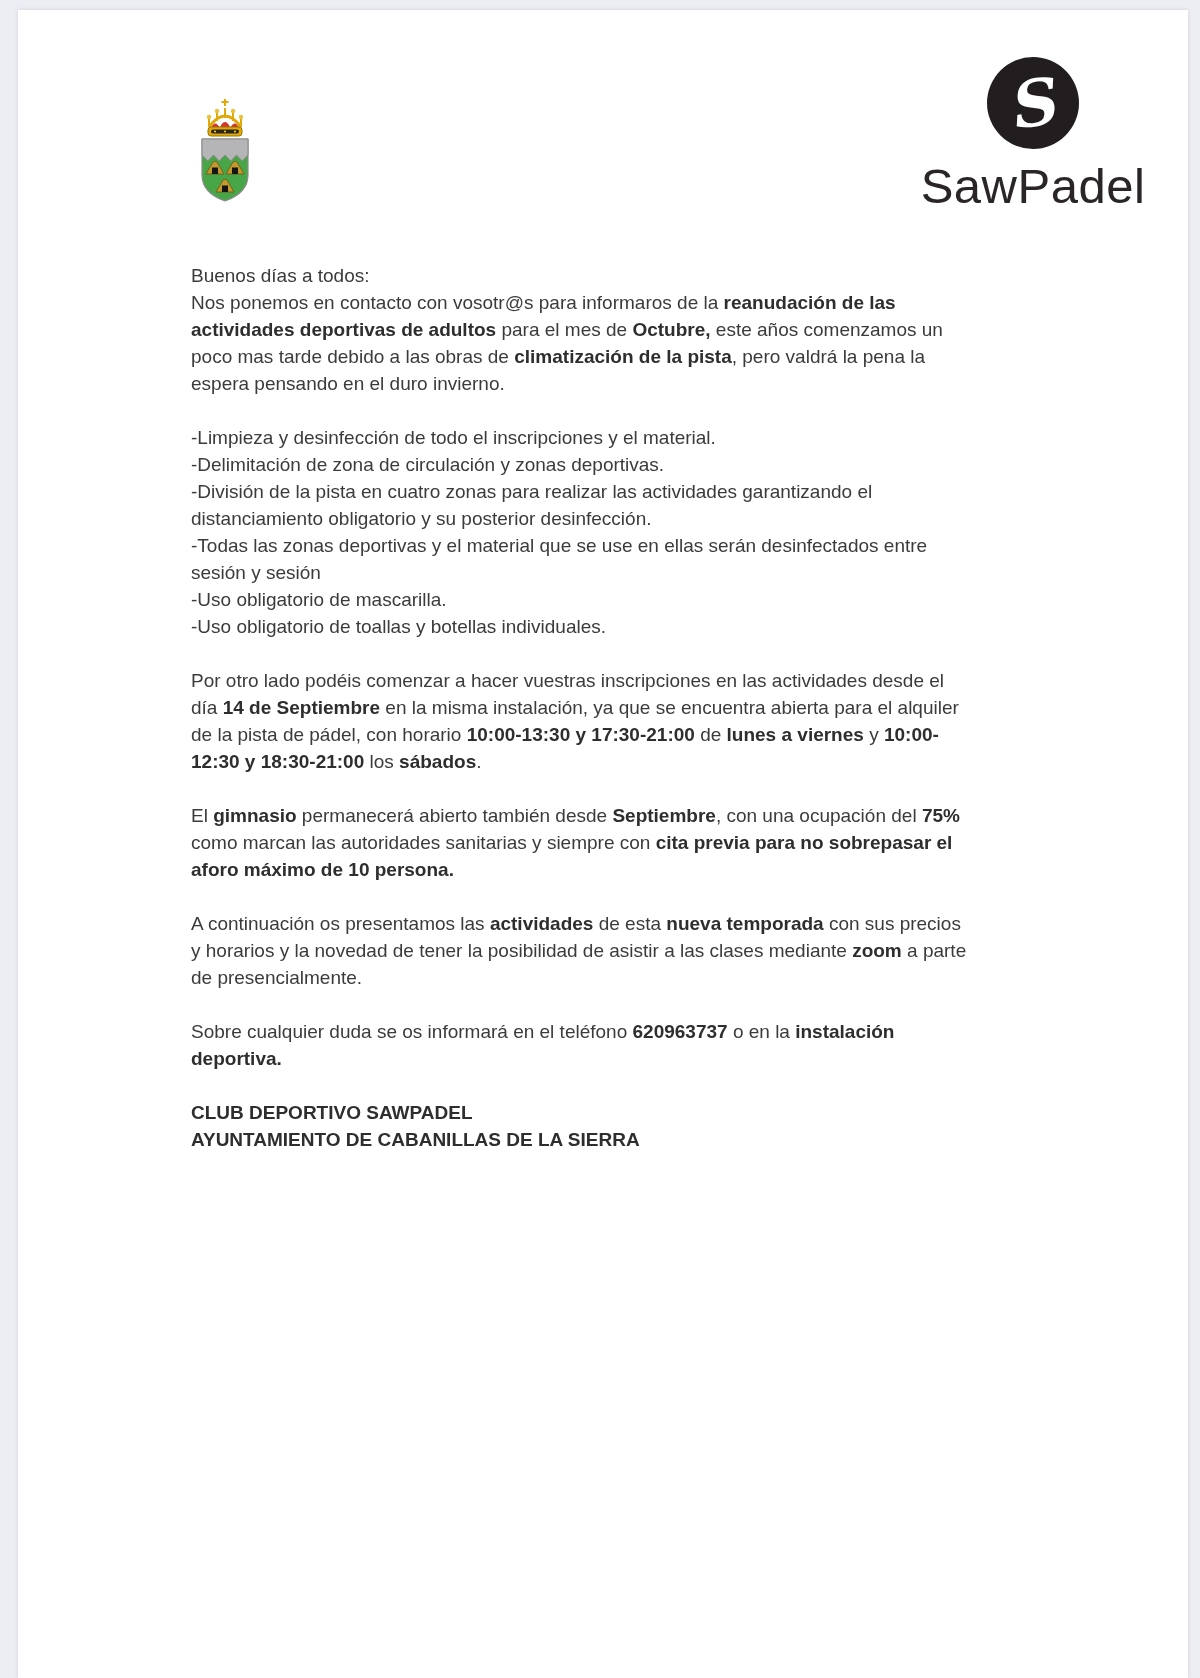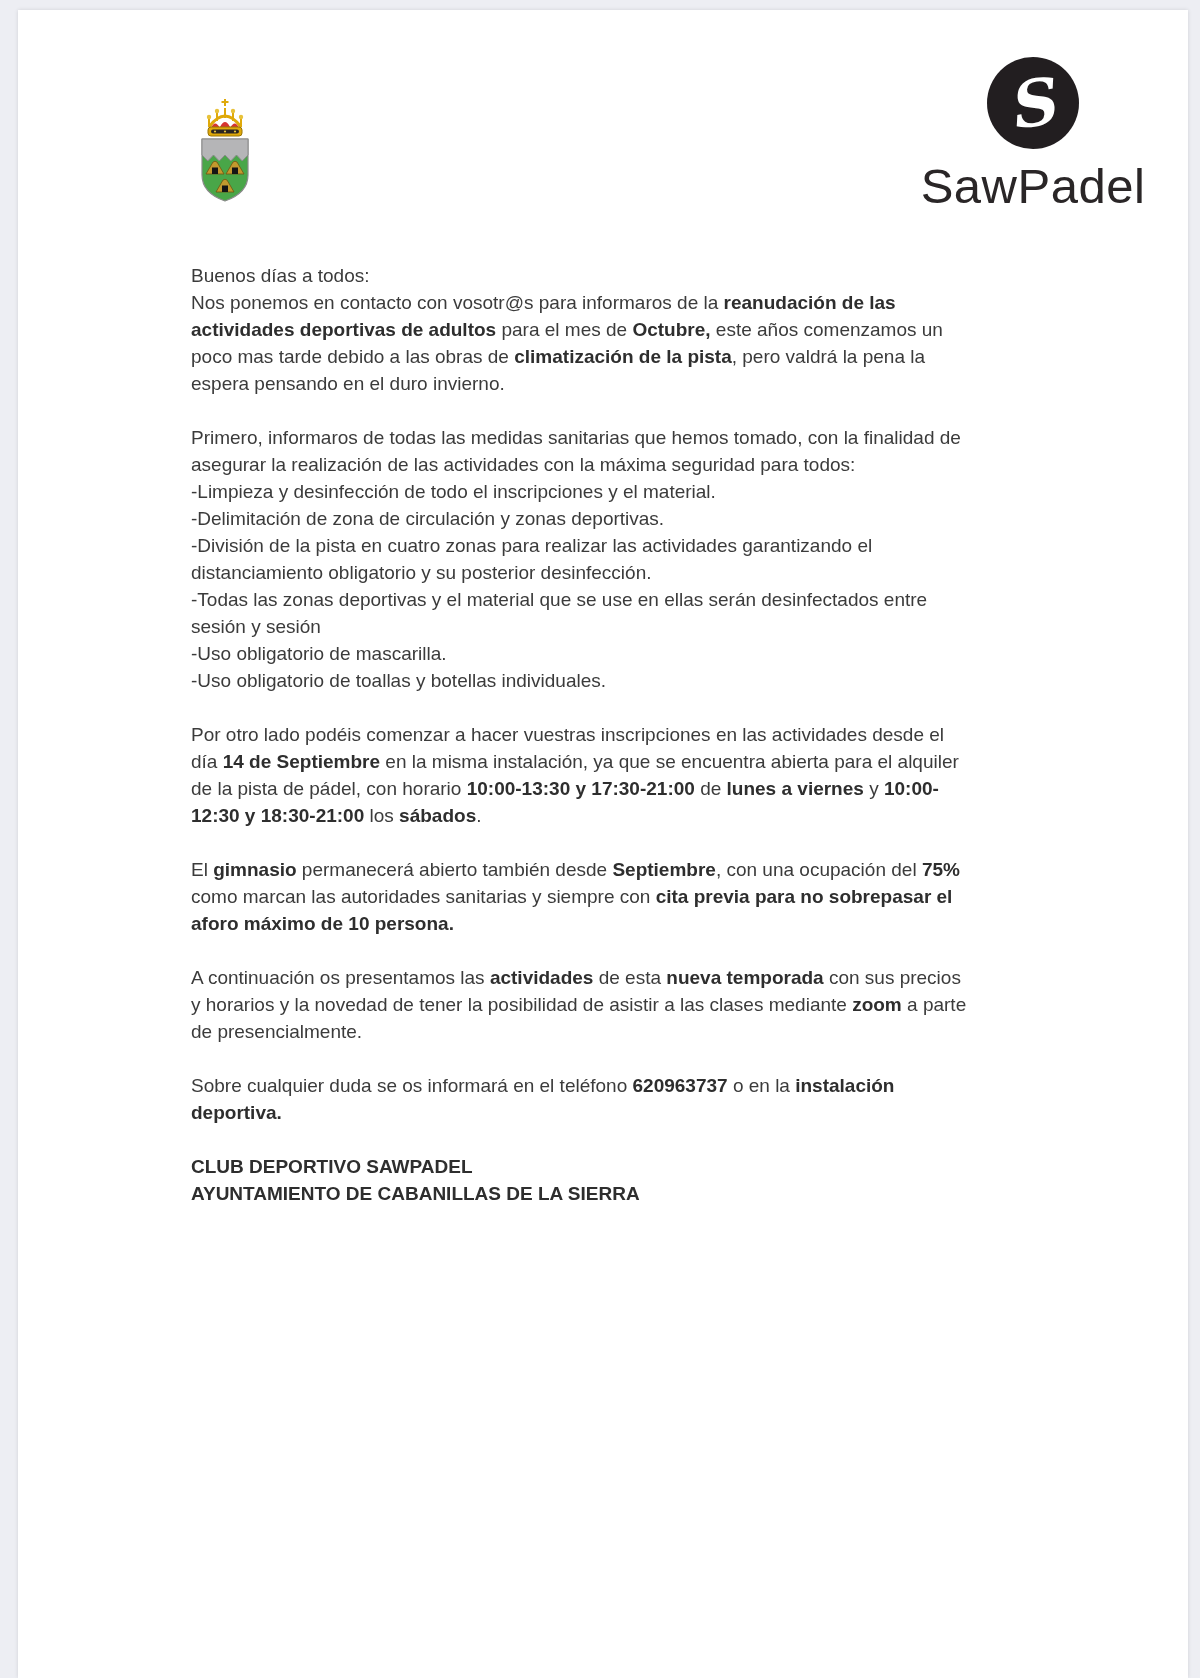--- a/index.html
+++ b/index.html
@@ -100,21 +100,20 @@
     </svg>
     <div class="brand-name">SawPadel</div>
   </div>
 
   <div class="doc-body">
       <div class="block">
         <p><span>Buenos días a todos:</span></p>
         <p><span>Nos ponemos en contacto con vosotr@s para informaros de la </span><span class="b">reanudación de las actividades deportivas de adultos</span><span> para el mes de </span><span class="b">Octubre,</span><span> este años comenzamos un poco mas tarde debido a las obras de </span><span class="b">climatización de la pista</span><span>, pero valdrá la pena la espera pensando en el duro invierno.</span></p>
       </div>
       <div class="block">
-        <p><span>Primero, informaros de todas las medidas sanitarias que hemos tomado, con la finalidad de asegurar la realización de las actividades con la máxima seguridad para todos:</span></p>
         <p><span>-Limpieza y desinfección de todo el inscripciones y el material.</span></p>
         <p><span>-Delimitación de zona de circulación y zonas deportivas.</span></p>
         <p><span>-División de la pista en cuatro zonas para realizar las actividades garantizando el distanciamiento obligatorio y su posterior desinfección.</span></p>
         <p><span>-Todas las zonas deportivas y el material que se use en ellas serán desinfectados entre sesión y sesión</span></p>
         <p><span>-Uso obligatorio de mascarilla.</span></p>
         <p><span>-Uso obligatorio de toallas y botellas individuales.</span></p>
       </div>
       <div class="block">
         <p><span>Por otro lado podéis comenzar a hacer vuestras inscripciones en las actividades desde el día </span><span class="b">14 de Septiembre</span><span> en la misma instalación, ya que se encuentra abierta para el alquiler de la pista de pádel, con horario </span><span class="b">10:00-13:30 y 17:30-21:00</span><span> de </span><span class="b">lunes a viernes</span><span> y </span><span class="b">10:00-12:30 y 18:30-21:00</span><span> los </span><span class="b">sábados</span><span>.</span></p>
       </div>

